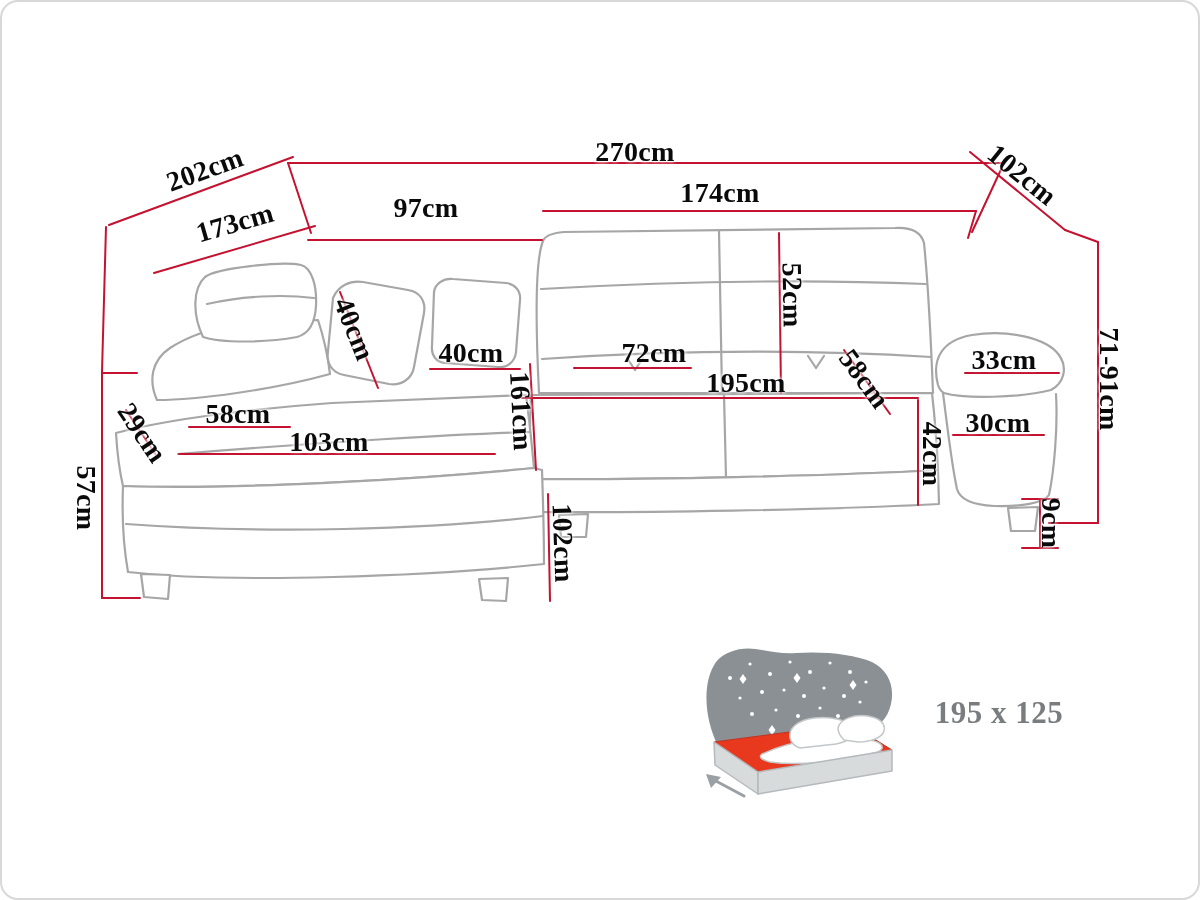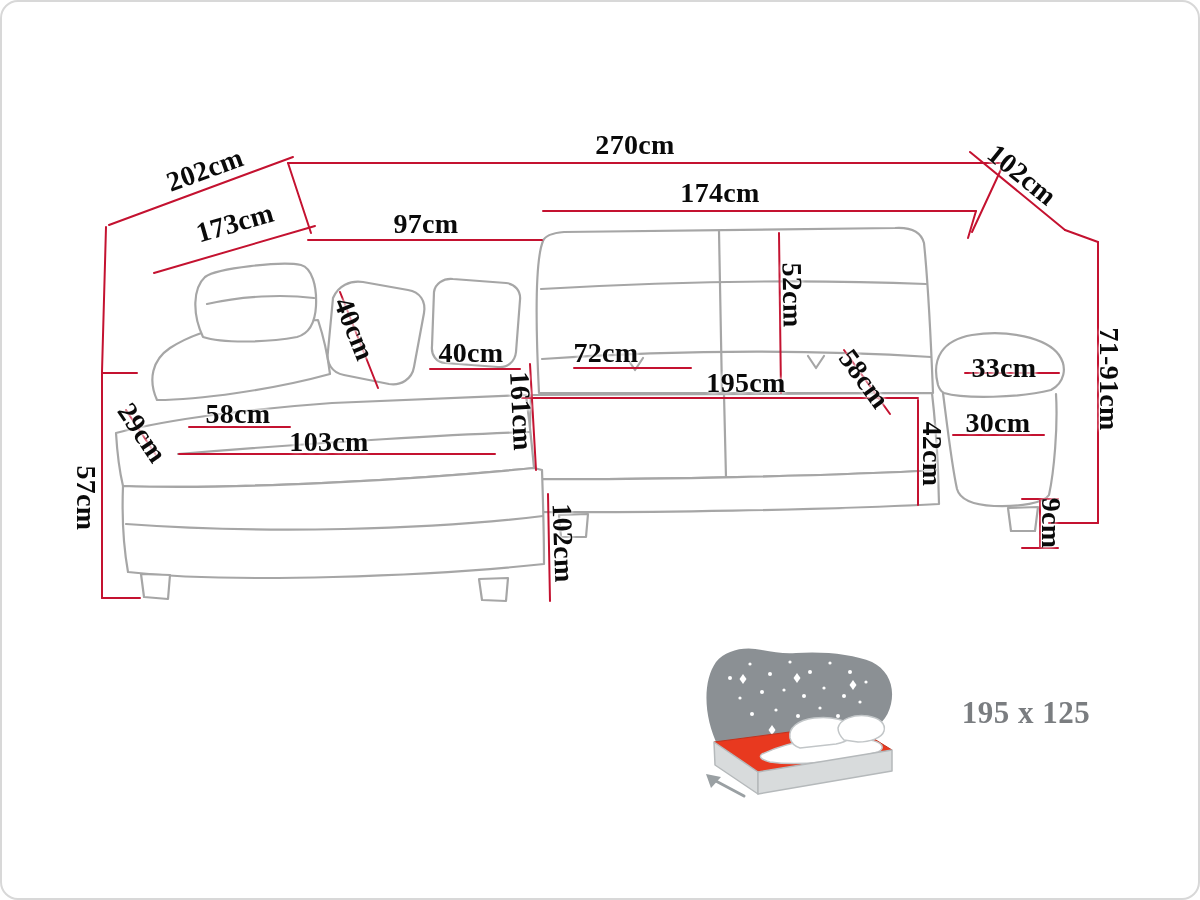--- a/index.html
+++ b/index.html
@@ -167,39 +167,39 @@
         <path class="linen" d="M 788 736 C 786 726 796 718 812 716 C 830 714 846 718 850 726 C 853 733 846 740 834 742 L 798 746 C 792 744 789 740 788 736 Z"></path>
         <path class="linen" d="M 836 726 C 838 717 852 712 866 714 C 878 716 884 722 882 729 C 880 736 868 740 856 740 L 842 738 C 838 734 836 730 836 726 Z"></path>
       </g>
       <path class="base" d="M 712 740 L 756 770 L 756 792 L 713 763 Z"></path>
       <path class="base" d="M 756 770 L 890 748 L 890 769 L 756 792 Z"></path>
       <path class="arrow-line" d="M 742 794 L 712 778"></path>
       <path class="arrow-head" d="M 704 772 L 719 775 L 709 786 Z"></path>
     </g>
   </svg>
 
-  <div class="dim-label" style="left:633px; top:143px; --rot:0deg">270cm</div>
+  <div class="dim-label" style="left:633px; top:150px; --rot:0deg">270cm</div>
   <div class="dim-label" style="left:203px; top:168px; --rot:-20deg">202cm</div>
   <div class="dim-label" style="left:1020px; top:173px; --rot:39deg">102cm</div>
   <div class="dim-label" style="left:233px; top:221px; --rot:-16deg">173cm</div>
-  <div class="dim-label" style="left:424px; top:222px; --rot:0deg">97cm</div>
+  <div class="dim-label" style="left:424px; top:206px; --rot:0deg">97cm</div>
   <div class="dim-label" style="left:718px; top:191px; --rot:0deg">174cm</div>
   <div class="dim-label" style="left:790px; top:293px; --rot:89deg">52cm</div>
   <div class="dim-label" style="left:352px; top:327px; --rot:68deg">40cm</div>
   <div class="dim-label" style="left:469px; top:351px; --rot:0deg">40cm</div>
-  <div class="dim-label" style="left:604px; top:351px; --rot:0deg">72cm</div>
+  <div class="dim-label" style="left:652px; top:351px; --rot:0deg">72cm</div>
   <div class="dim-label" style="left:744px; top:381px; --rot:0deg">195cm</div>
   <div class="dim-label" style="left:862px; top:377px; --rot:54deg">58cm</div>
-  <div class="dim-label" style="left:1002px; top:366px; --rot:0deg">33cm</div>
+  <div class="dim-label" style="left:1002px; top:358px; --rot:0deg">33cm</div>
   <div class="dim-label" style="left:996px; top:421px; --rot:0deg">30cm</div>
   <div class="dim-label" style="left:1107px; top:377px; --rot:90deg">71-91cm</div>
   <div class="dim-label" style="left:140px; top:431px; --rot:56deg">29cm</div>
   <div class="dim-label" style="left:236px; top:412px; --rot:0deg">58cm</div>
   <div class="dim-label" style="left:327px; top:440px; --rot:0deg">103cm</div>
   <div class="dim-label" style="left:519px; top:409px; --rot:87deg">161cm</div>
   <div class="dim-label" style="left:930px; top:452px; --rot:90deg">42cm</div>
   <div class="dim-label" style="left:84px; top:496px; --rot:90deg">57cm</div>
   <div class="dim-label" style="left:561px; top:541px; --rot:88deg">102cm</div>
   <div class="dim-label" style="left:1049px; top:521px; --rot:90deg">9cm</div>
 
-  <div class="sleeping-label" style="left:1024px; top:711px;">195 x 125</div>
+  <div class="sleeping-label" style="left:997px; top:711px;">195 x 125</div>
 
 </div>
 
 </body></html>

